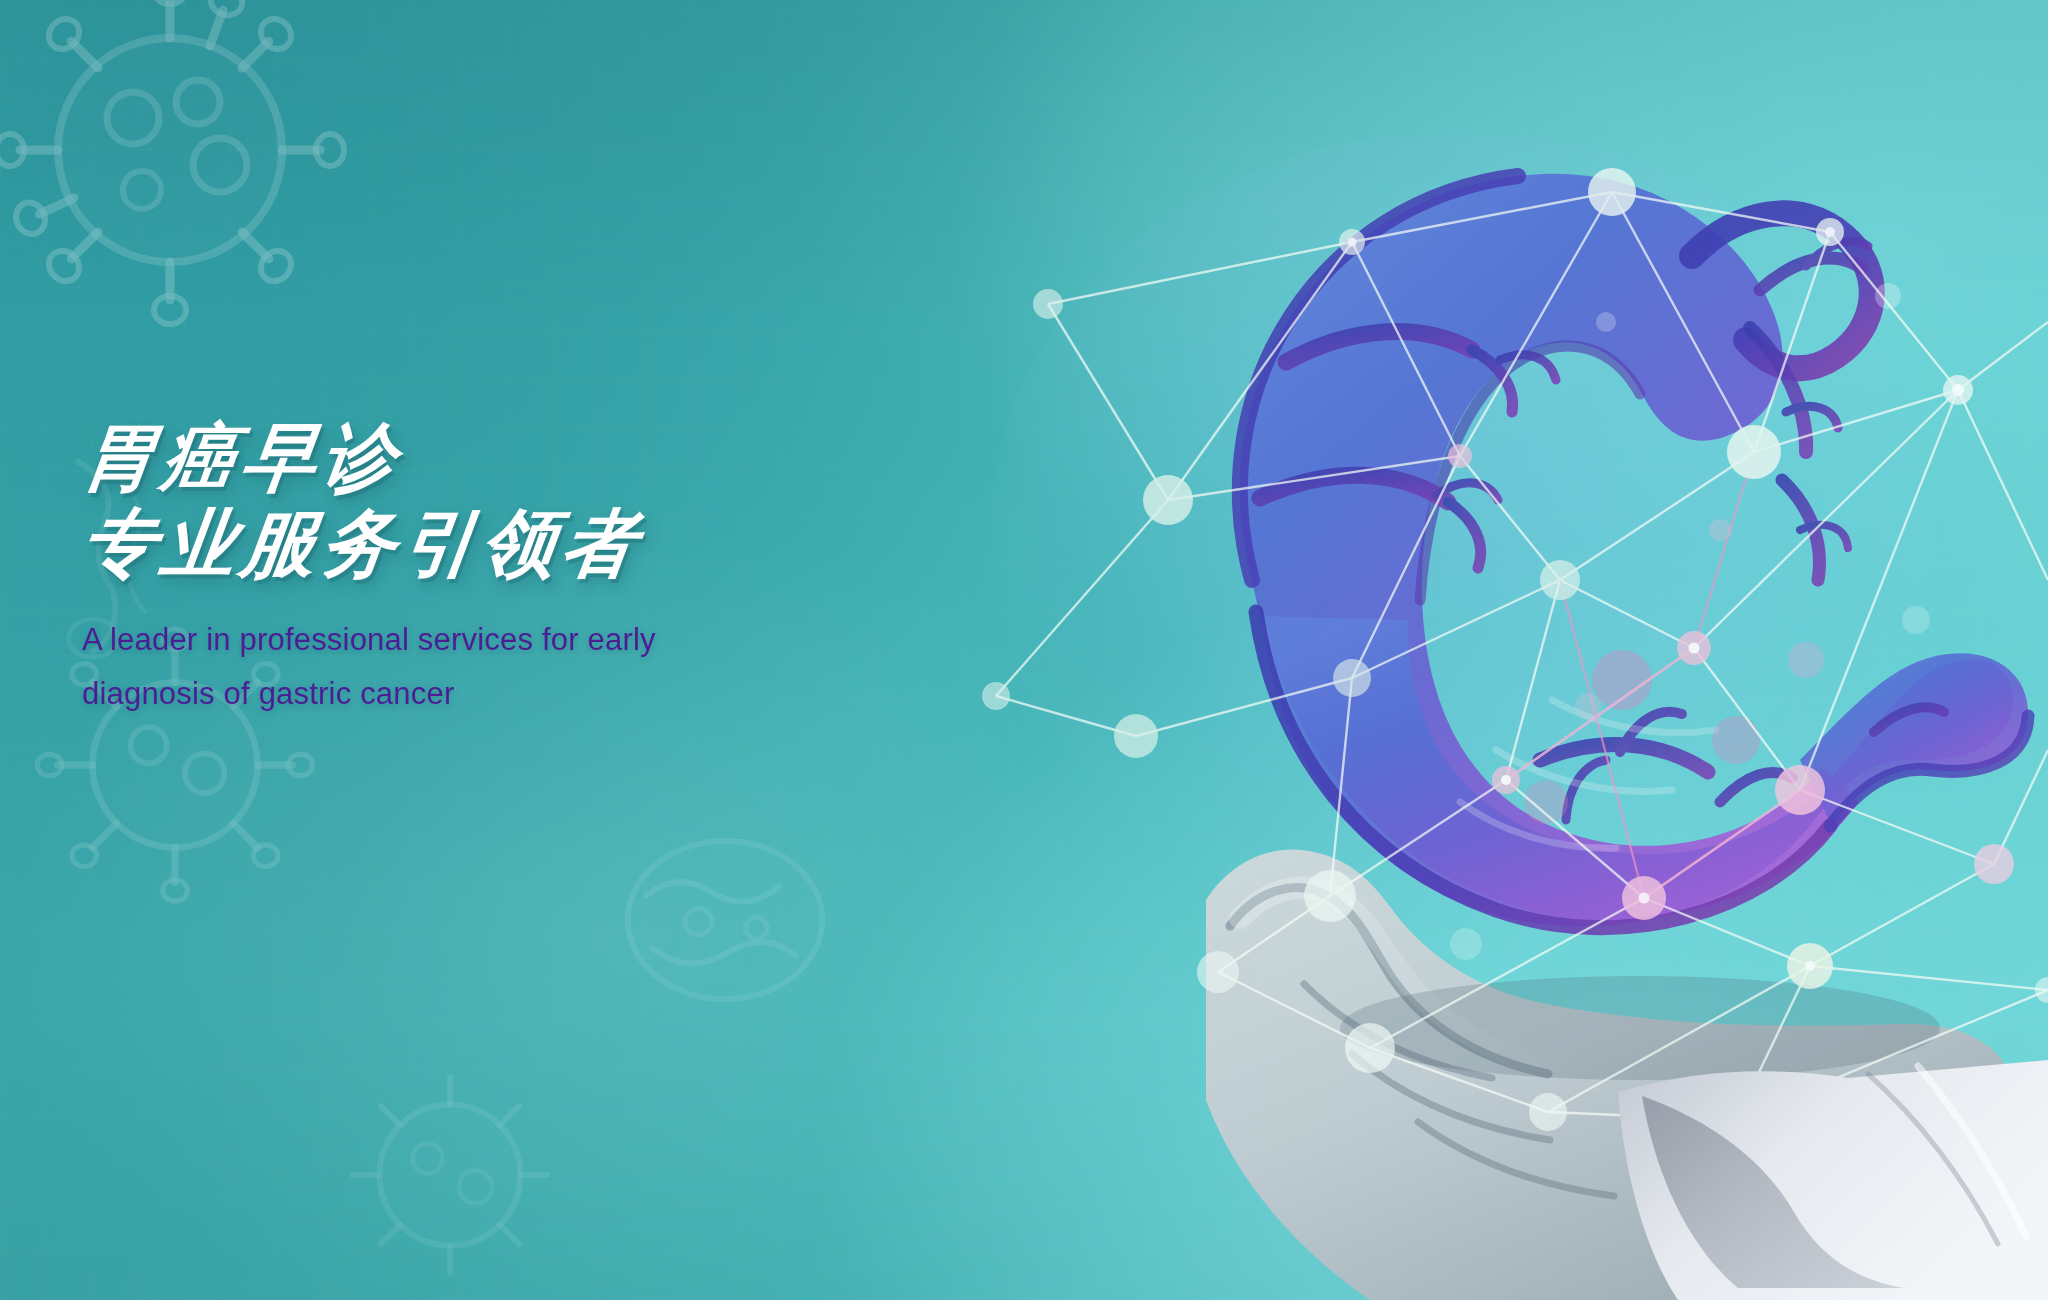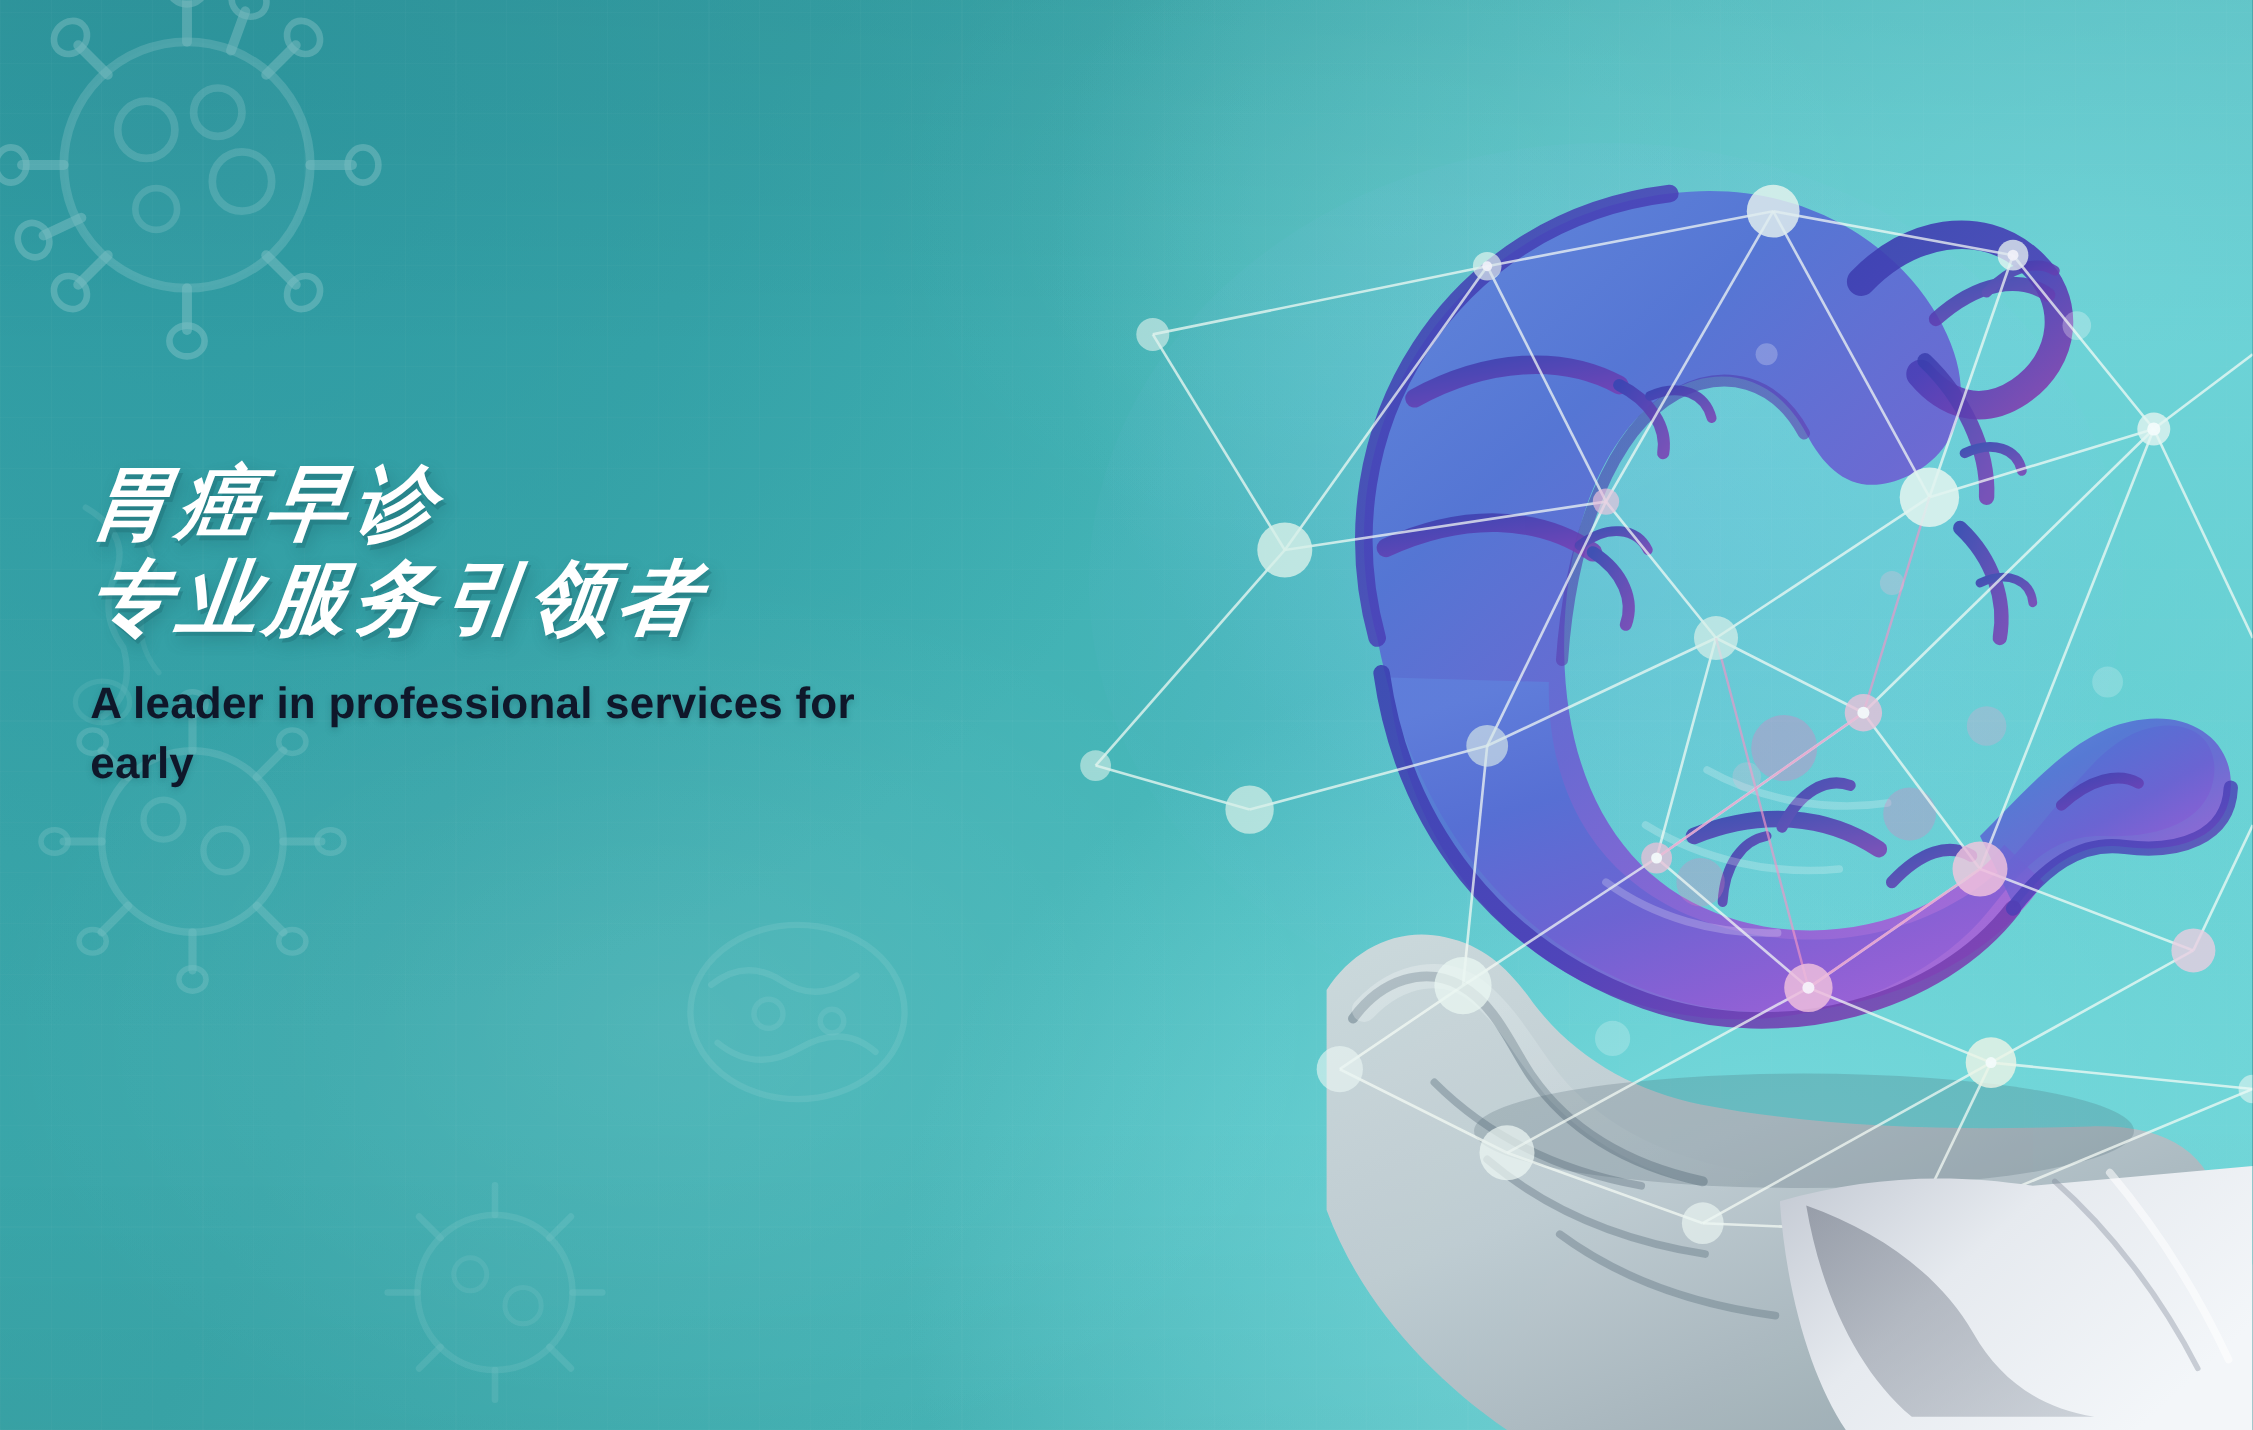--- a/index.html
+++ b/index.html
@@ -72,23 +72,23 @@
     font-style:italic;
     transform:skewX(-7deg);
     transform-origin:left center;
     text-shadow:
        3px 4px 0 rgba(30,110,118,.40),
        5px 7px 14px rgba(20,80,86,.32);
     white-space:nowrap;
   }
   .subline{
     margin-top:26px;
-    color:#0f172a;
-    font-weight:700;
-    font-size:40px;
+    color:#4c1d95;
+    font-weight:400;
+    font-size:31px;
     line-height:54px;
     letter-spacing:.2px;
     text-shadow:0 2px 6px rgba(22,86,92,.30);
     max-width:790px;
   }
 
   
   #cuff{
     position:absolute;
     right:0; bottom:0;
@@ -463,16 +463,17 @@
       <path d="M250,74 C300,118 346,178 380,244" fill="none" stroke="rgba(120,130,145,.35)" stroke-width="5" stroke-linecap="round"></path>
       <path d="M300,66 C342,116 380,176 408,236" fill="none" stroke="rgba(255,255,255,.55)" stroke-width="7" stroke-linecap="round"></path>
     </svg>
   </div>
 
   <div id="copy">
     <div class="headline">胃癌早诊</div>
     <div class="headline">专业服务引领者</div>
     <div class="subline">
       <div>A leader in professional services for early</div>
+      <div>diagnosis of gastric cancer</div>
     </div>
   </div>
 
 </div>
 
 </body></html>

